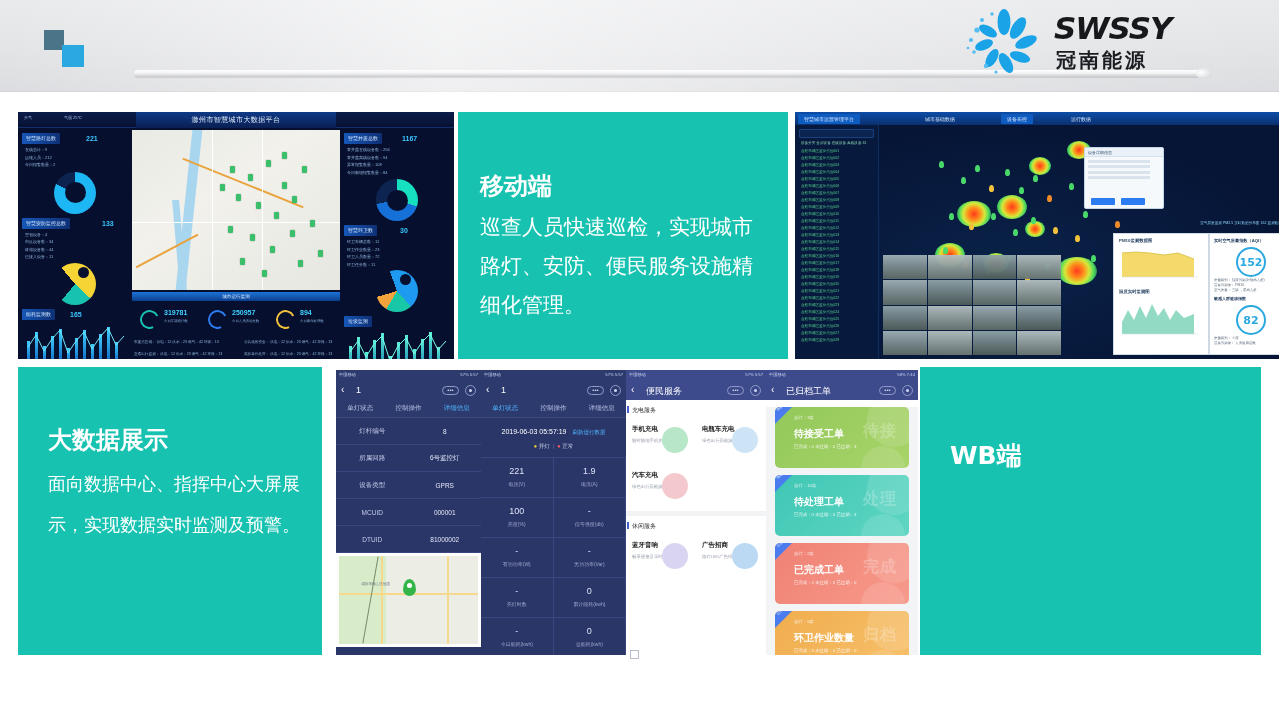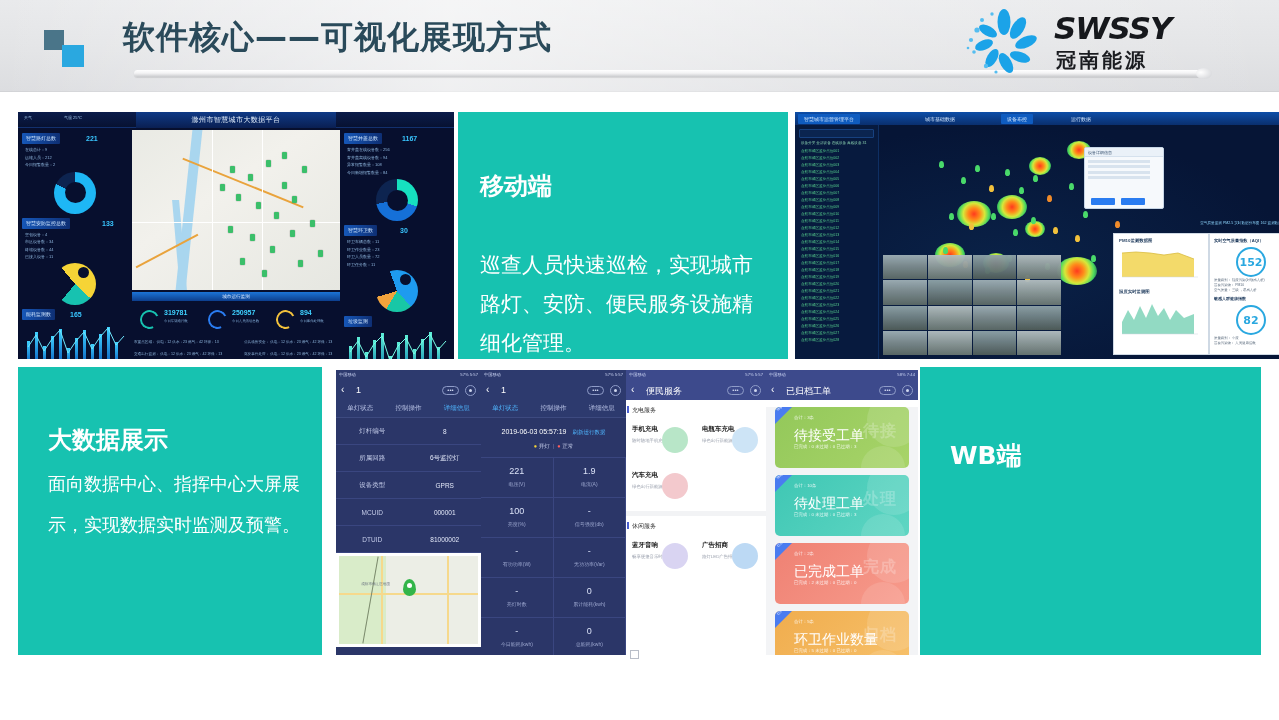--- a/index.html
+++ b/index.html
@@ -70,21 +70,21 @@
     font-family:"DejaVu Sans","Liberation Sans",sans-serif;
   }
   .teal .p-body {
     position:absolute; color:#fff;
     font-family:"DejaVu Sans","Liberation Sans",sans-serif;
   }
 
   
   #p-mobile { left:458px; top:112px; width:330px; height:247px; }
   #p-mobile .p-title { left:22px; top:58px; font-size:24px; }
-  #p-mobile .p-body  { left:22px; top:96px; width:290px; font-size:21px; line-height:39px;margin-top:38px; }
+  #p-mobile .p-body  { left:22px; top:96px; width:290px; font-size:21px; line-height:39px; }
 
   
   #p-bigdata { left:18px; top:367px; width:304px; height:288px; }
   #p-bigdata .p-title { left:30px; top:57px; font-size:24px; }
   #p-bigdata .p-body  { left:30px; top:96px; width:262px; font-size:18px; line-height:41px; }
 
   
   #p-wb { left:920px; top:367px; width:341px; height:288px; }
   #p-wb .p-title { left:30px; top:72px; font-size:25px; }
   #p-wb .p-body  { left:30px; top:112px; width:300px; font-size:21px; line-height:41px; }
@@ -330,21 +330,21 @@
   }
   .wo-card .corner {
     position:absolute; left:0; top:0; width:0; height:0;
     border-top:17px solid #4a7cf0; border-right:17px solid transparent;
   }
   .wo-card .corner-t {
     position:absolute; left:1px; top:2px; font-size:3.4px; color:#fff;
     transform:rotate(-45deg); transform-origin:left top;
   }
   .wo-card .cnt { position:absolute; left:19px; top:8px; font-size:4.4px; color:rgba(255,255,255,.85); }
-  .wo-card .ttl { position:absolute; left:19px; top:20px; font-size:14px; color:#fff; font-weight:normal; }
+  .wo-card .ttl { position:absolute; left:19px; top:20px; font-size:10px; color:#fff; font-weight:bold; }
   .wo-card .sub { position:absolute; left:19px; top:37px; font-size:4.4px; color:rgba(255,255,255,.85); }
   .wo-card .ghost {
     position:absolute; right:12px; top:14px; font-size:16px; font-weight:bold;
     color:rgba(255,255,255,.24); letter-spacing:1px;
   }
   .wo-card .blob1 { position:absolute; right:-12px; top:-14px; width:54px; height:54px; border-radius:50%; background:rgba(255,255,255,.13); }
   .wo-card .blob2 { position:absolute; right:4px; bottom:-22px; width:44px; height:44px; border-radius:50%; background:rgba(255,255,255,.12); }
 
   #ph1 { left:336px; width:145px; height:285px; }
   #ph2 { left:481px; width:145px; height:285px; }
@@ -360,21 +360,20 @@
     border:1px solid #b9bec8; background:#fff;
   }
 </style>
 </head>
 <body>
 
 <div id="header">
   <div id="header-shine"></div>
   <div class="sq" id="sq-a"></div>
   <div class="sq" id="sq-b"></div>
-  <div id="title">软件核心——可视化展现方式</div>
   <div id="title-rule"></div>
   <div id="title-rule-cap"></div>
 
   <div id="logo">
     <svg id="logo-mark" viewBox="0 0 84 70">
       <g fill="#1ba3e8">
         <ellipse cx="42" cy="14" rx="6.5" ry="13"></ellipse>
         <ellipse cx="56" cy="20" rx="6" ry="12" transform="rotate(32 56 20)"></ellipse>
         <ellipse cx="64" cy="34" rx="5.5" ry="11.5" transform="rotate(66 64 34)"></ellipse>
         <ellipse cx="58" cy="49" rx="5" ry="10.5" transform="rotate(108 58 49)"></ellipse>

